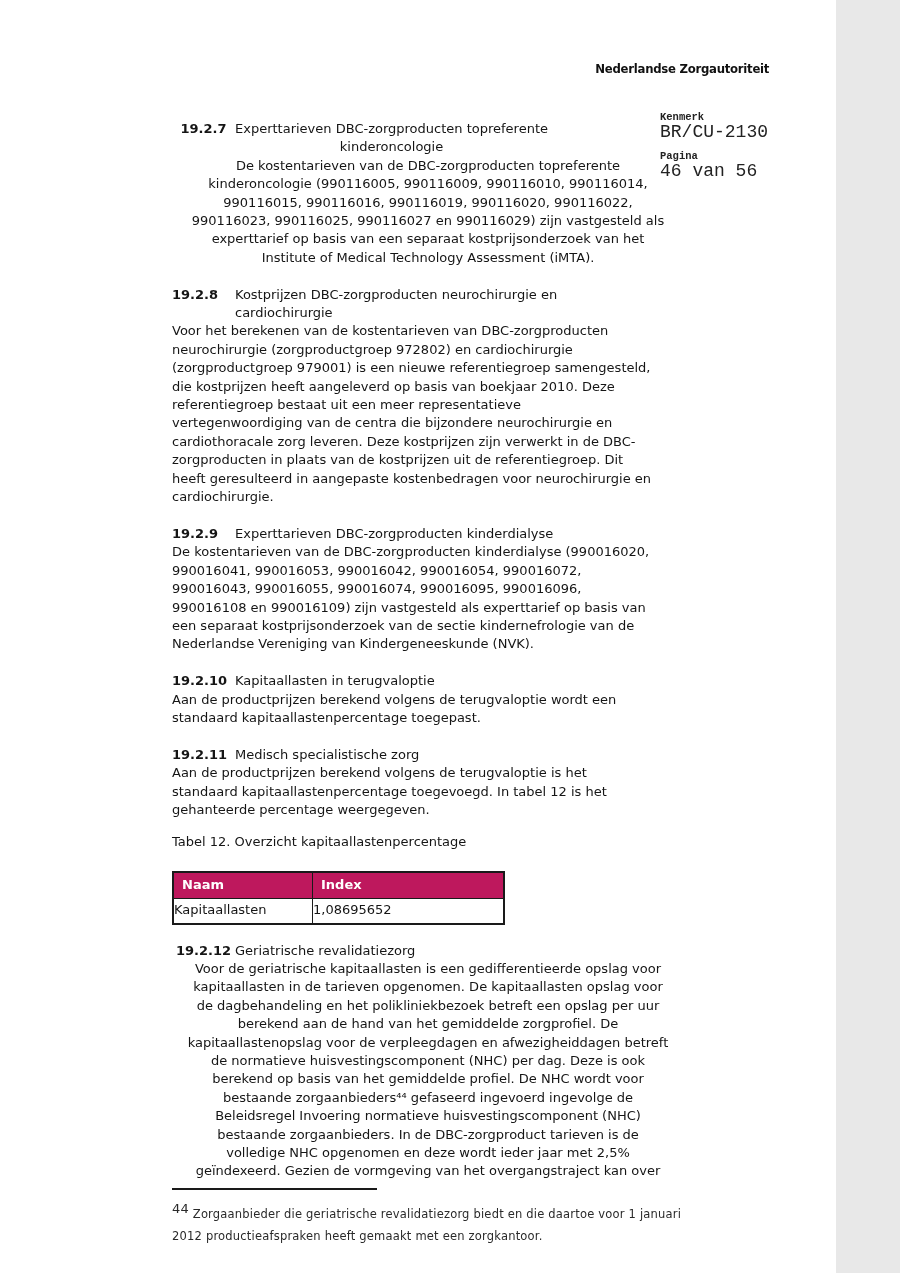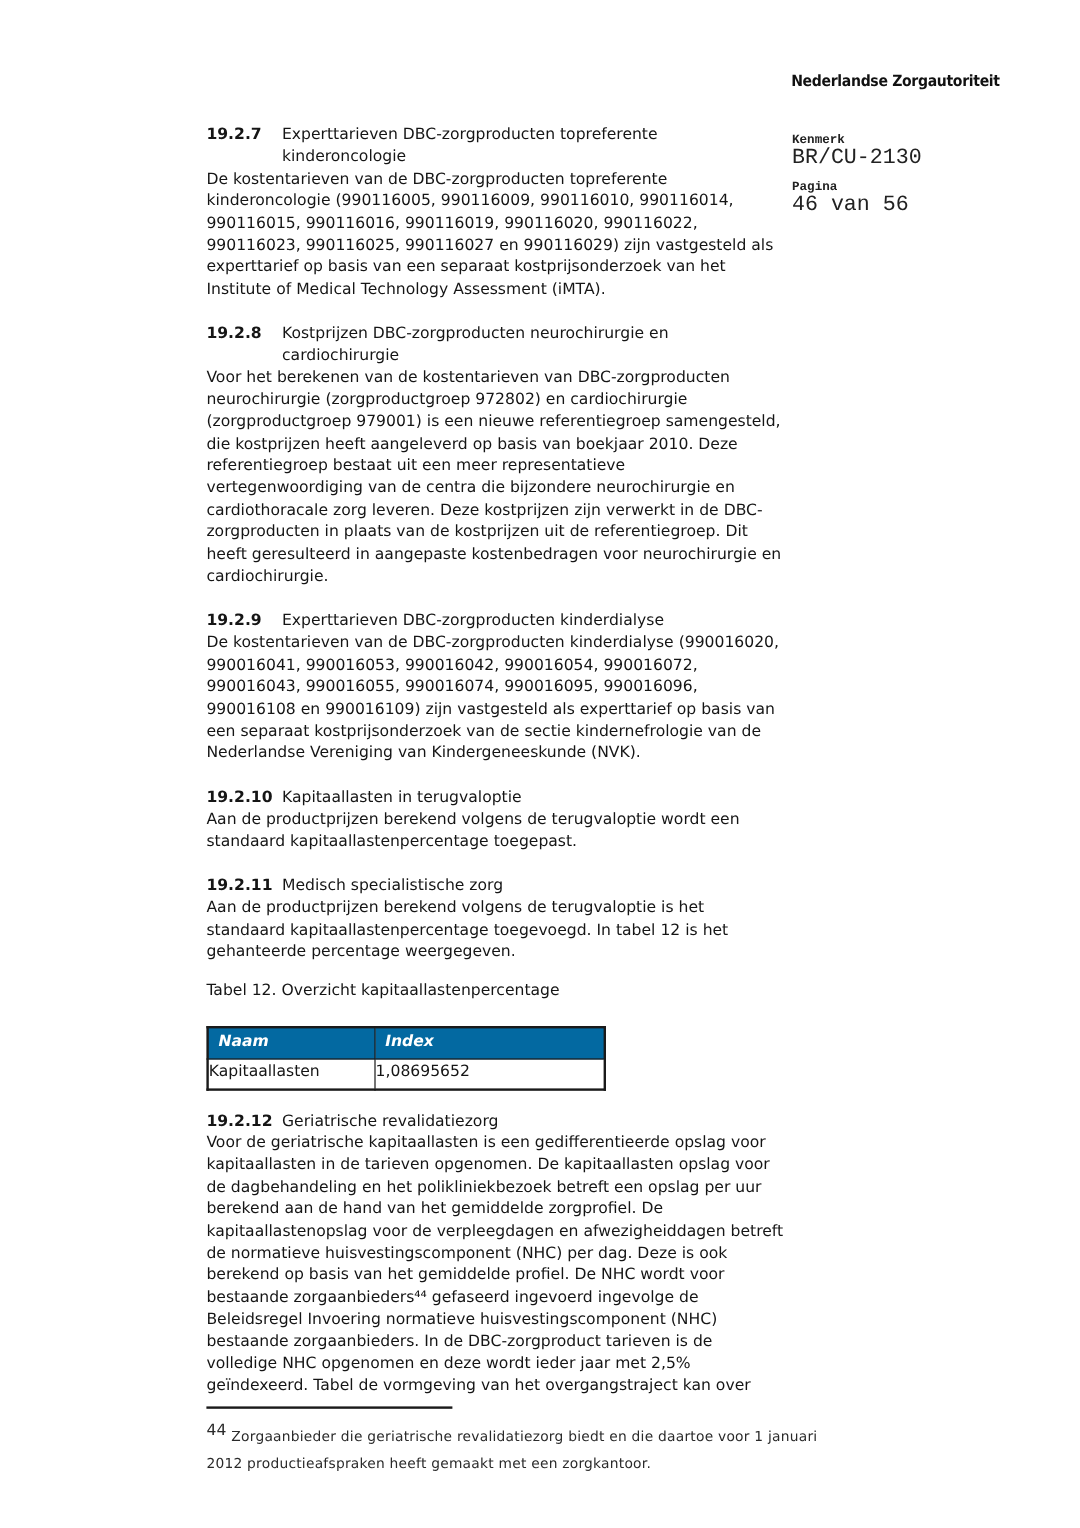--- a/index.html
+++ b/index.html
@@ -1,18 +1,18 @@
 <!DOCTYPE html>
 <html><head>
 <meta charset="utf-8">
 <style>
   html,body{margin:0;padding:0;background:#e8e8e8;}
   #page{
     position:relative;
-    width:900px;height:1273px;
+    width:836px;height:1273px;
     background:#ffffff;
     font-family:"DejaVu Sans","Liberation Sans",sans-serif;
     color:#151515;
     overflow:hidden;
   }
   
   .logo{
     position:absolute;
     top:61px;right:67px;
     font-size:13px;font-weight:700;
@@ -24,42 +24,41 @@
   
   .sidebar{position:absolute;left:660px;top:110px;width:160px;font-family:Liberation Mono, monospace;}
   .meta-label{font-size:10.5px;font-weight:700;color:#222;line-height:14px;}
   .meta-value{font-size:18px;color:#222;line-height:16px;margin-bottom:9px;}
   
   .content{
     position:absolute;left:172px;top:104px;width:512px;
     font-size:13px;line-height:18.4px;
   }
   .section{margin-top:18.4px;}
-  .section:first-child{margin-top:0;}
+  .section:first-child{margin-top:16px;text-align:center;}
   .heading{display:flex;}
   .hnum{font-weight:700;width:63px;flex:none;white-space:pre;}
   .htitle div{white-space:pre;}
   .pbody div{white-space:pre;}
   
   .table-block{margin-top:14px;margin-bottom:17px;}
   .table-caption{margin-bottom:19px;white-space:pre;}
   table.t12{
     border-collapse:collapse;
     width:333px;
     border:2px solid #1a1a1a;
   }
   table.t12 th{
-    background:#0369a1;
+    background:#be185d;
     color:#ffffff;
     font-weight:700;
     font-size:13px;
     text-align:left;
     padding:3px 8px 4px 8px;
     border:1px solid #1a1a1a;
-    font-style:italic;
   }
   table.t12 td{
     font-size:13px;
     padding:2px 8px 3px 0;
     border:1px solid #1a1a1a;
     background:#fff;
   }
   table.t12 .col-naam{width:122px;}
   
   .footnote{margin-top:7px;}
@@ -196,21 +195,21 @@
             <div>kapitaallasten in de tarieven opgenomen. De kapitaallasten opslag voor</div>
             <div>de dagbehandeling en het polikliniekbezoek betreft een opslag per uur</div>
             <div>berekend aan de hand van het gemiddelde zorgprofiel. De</div>
             <div>kapitaallastenopslag voor de verpleegdagen en afwezigheiddagen betreft</div>
             <div>de normatieve huisvestingscomponent (NHC) per dag. Deze is ook</div>
             <div>berekend op basis van het gemiddelde profiel. De NHC wordt voor</div>
             <div>bestaande zorgaanbieders⁴⁴ gefaseerd ingevoerd ingevolge de</div>
             <div>Beleidsregel Invoering normatieve huisvestingscomponent (NHC)</div>
             <div>bestaande zorgaanbieders. In de DBC-zorgproduct tarieven is de</div>
             <div>volledige NHC opgenomen en deze wordt ieder jaar met 2,5%</div>
-            <div>geïndexeerd. Tabel de vormgeving van het overgangstraject kan over</div>
+            <div>geïndexeerd. Gezien de vormgeving van het overgangstraject kan over</div>
           </div>
         </div>
       </div>
 
     <div class="footnote">
       <div class="fn-rule"></div>
       <div class="fn-line"><sup>44</sup><span> Zorgaanbieder die geriatrische revalidatiezorg biedt en die daartoe voor 1 januari</span></div>
       <div class="fn-line">2012 productieafspraken heeft gemaakt met een zorgkantoor.</div>
     </div>
 

